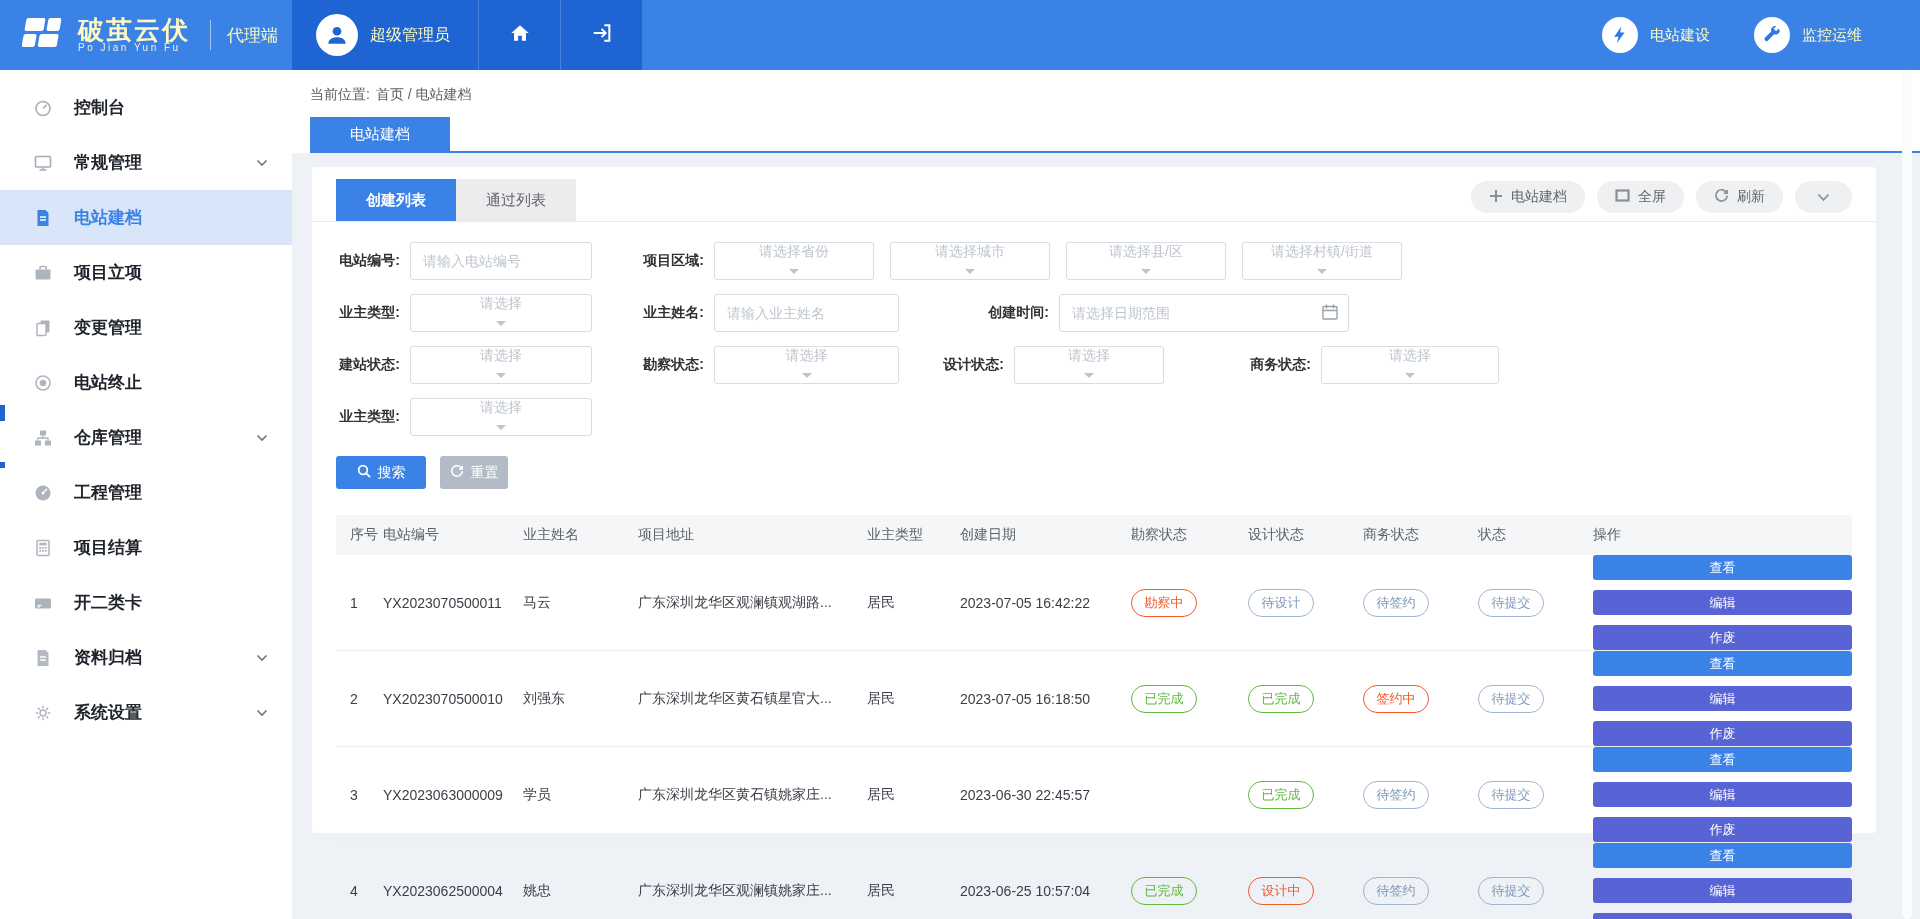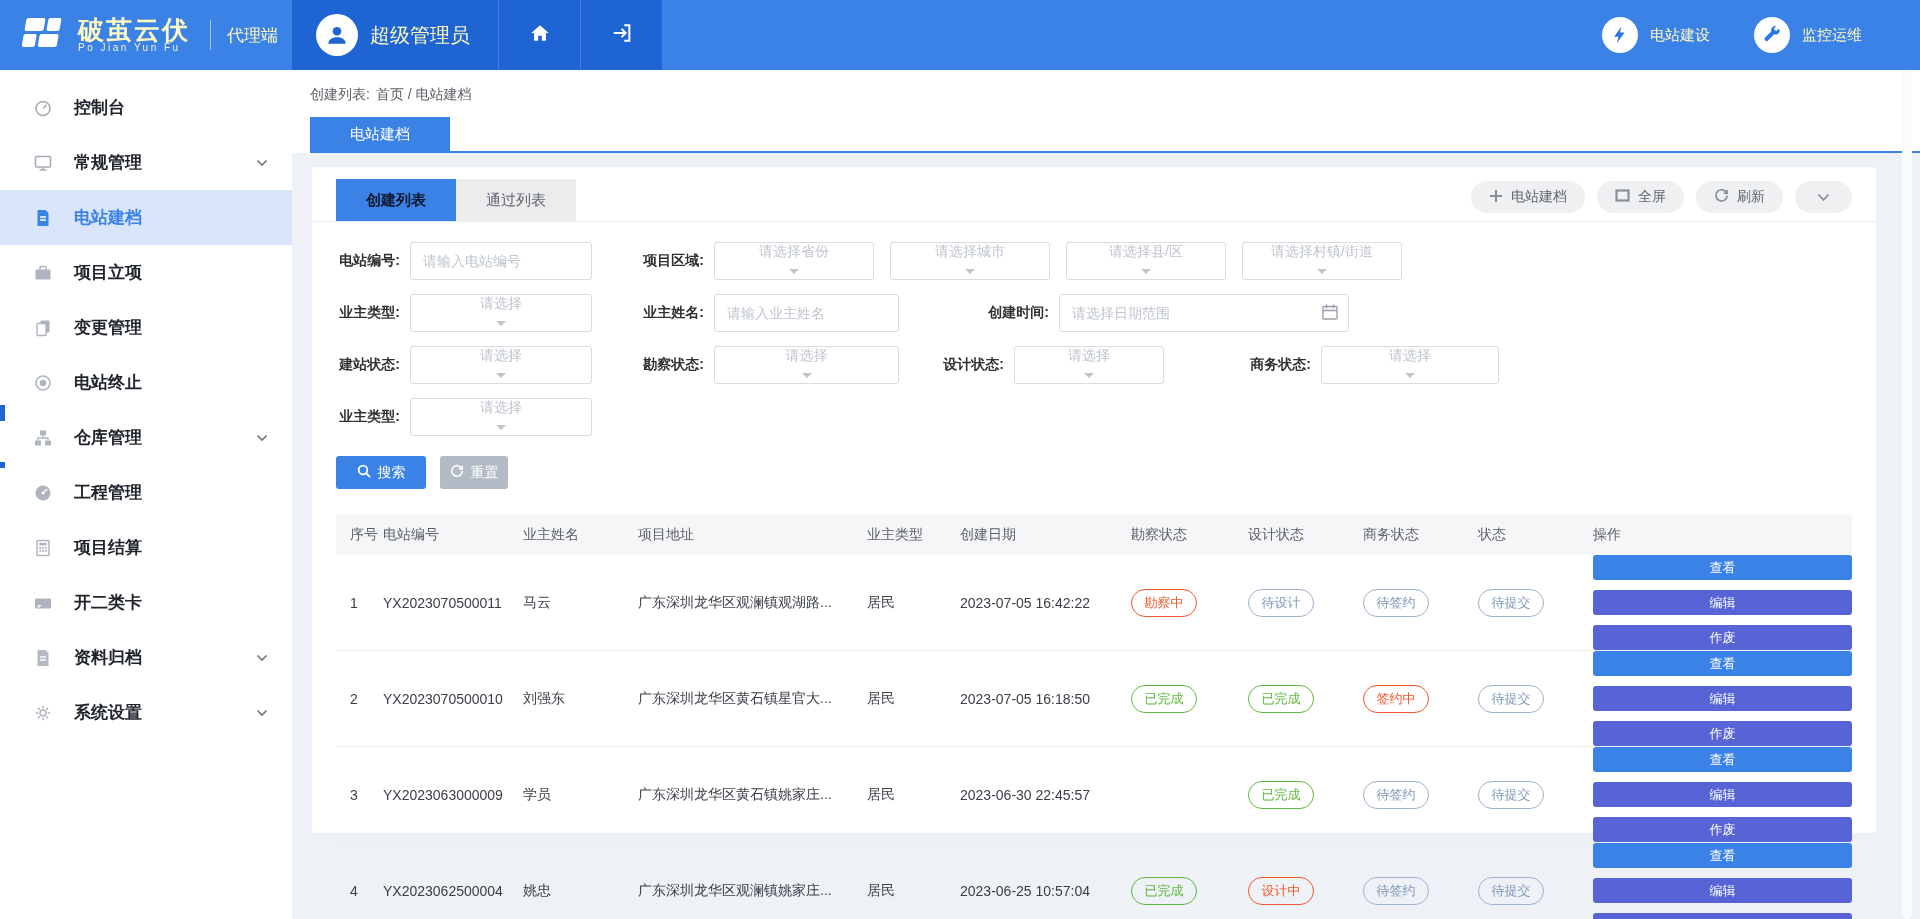--- a/index.html
+++ b/index.html
@@ -9,21 +9,21 @@
   .topbar { position:absolute; left:0; top:0; width:1920px; height:70px; background:#3b82e6; display:flex; align-items:stretch; color:#fef9c3; z-index:30; }
   .brand { width:292px; display:flex; align-items:center; padding-left:20px; gap:12px; }
   .brand-text { display:flex; flex-direction:column; line-height:1; }
   .brand-name { font-size:26px; font-weight:bold; letter-spacing:2px; }
   .brand-sub { font-size:10px; letter-spacing:2.5px; opacity:.95; }
   .brand-divider { width:1px; height:30px; background:rgba(255,255,255,.55); margin:0 4px 0 8px; }
   .brand-portal { font-size:17px; }
   .user-strip { background:#1e64d2; display:flex; align-items:stretch; }
   .user-box { display:flex; align-items:center; gap:12px; padding:0 28px 0 24px; }
   .avatar-circle { width:42px; height:42px; border-radius:50%; background:#fff; display:flex; align-items:center; justify-content:center; }
-  .user-name { font-size:20px; }
+  .user-name { font-size:16px; }
   .bar-btn { width:82px; display:flex; align-items:center; justify-content:center; border-left:1px solid rgba(255,255,255,.18); cursor:pointer; }
   .top-spacer { flex:1; }
   .top-actions { display:flex; align-items:center; gap:44px; margin-right:58px; }
   .top-action { display:flex; align-items:center; gap:12px; cursor:pointer; }
   .top-action-circle { width:36px; height:36px; border-radius:50%; background:#fff; display:flex; align-items:center; justify-content:center; }
   .top-action-label { font-size:15px; }
 
   
   .sidebar { position:absolute; left:0; top:70px; width:292px; bottom:0; background:#fff; z-index:20; }
   .menu { padding-top:10px; }
@@ -41,21 +41,21 @@
   .content { position:absolute; left:292px; top:70px; right:0; bottom:0; background:#eef1f6; }
   .content-head { background:#fff; padding:16px 0 0 18px; }
   .breadcrumb { font-size:14px; color:#5c6066; display:flex; gap:6px; }
   .page-tabbar { margin-top:13px; border-bottom:2px solid #3b82e6; }
   .page-tab { display:inline-block; background:#3b82e6; color:#fff; font-size:15px; padding:0 40px; height:34px; line-height:34px; cursor:pointer; }
 
   .card { margin:14px 44px 0 20px; background:#fff; border-radius:4px; height:666px; }
   .tabs-row { display:flex; justify-content:space-between; align-items:flex-end; padding:12px 24px 0 24px; border-bottom:1px solid #e9ebef; }
   .tabs { display:flex; }
   .tab { width:120px; height:42px; line-height:42px; text-align:center; font-size:15px; cursor:pointer; }
-  .tab.active { background:#3b82e6; color:#0f172a; font-weight:bold; }
+  .tab.active { background:#3b82e6; color:#ffffff; font-weight:bold; }
   .tab.inactive { background:#ececec; color:#5f6570; }
   .pills { display:flex; gap:12px; align-items:center; margin-bottom:8px; }
   .pill { height:32px; border:none; border-radius:16px; background:#eef0f2; color:#5f6570; font-size:14px; display:flex; align-items:center; gap:8px; padding:0 18px; cursor:pointer; font-family:inherit; }
   .pill.only-icon { padding:0 22px; }
 
   
   .filters { padding:20px 24px 0 24px; }
   .f-row { display:flex; align-items:center; margin-bottom:14px; }
   .lb { font-size:14px; font-weight:bold; color:#303133; text-align:right; padding-right:10px; white-space:nowrap; }
   .lb1 { width:74px; }
@@ -315,21 +315,21 @@
             <path d="M1.5 1.5L6 6l4.5-4.5"></path>
           </svg>
         </span>
     </div>
   </nav>
 </aside>
 
 <main class="content">
   <div class="content-head">
     <div class="breadcrumb">
-      <span>创建列表:</span>
+      <span>当前位置:</span>
       <span>首页 / 电站建档</span>
     </div>
     <div class="page-tabbar">
       <span class="page-tab">电站建档</span>
     </div>
   </div>
 
   <section class="card">
     <div class="tabs-row">
       <div class="tabs">

